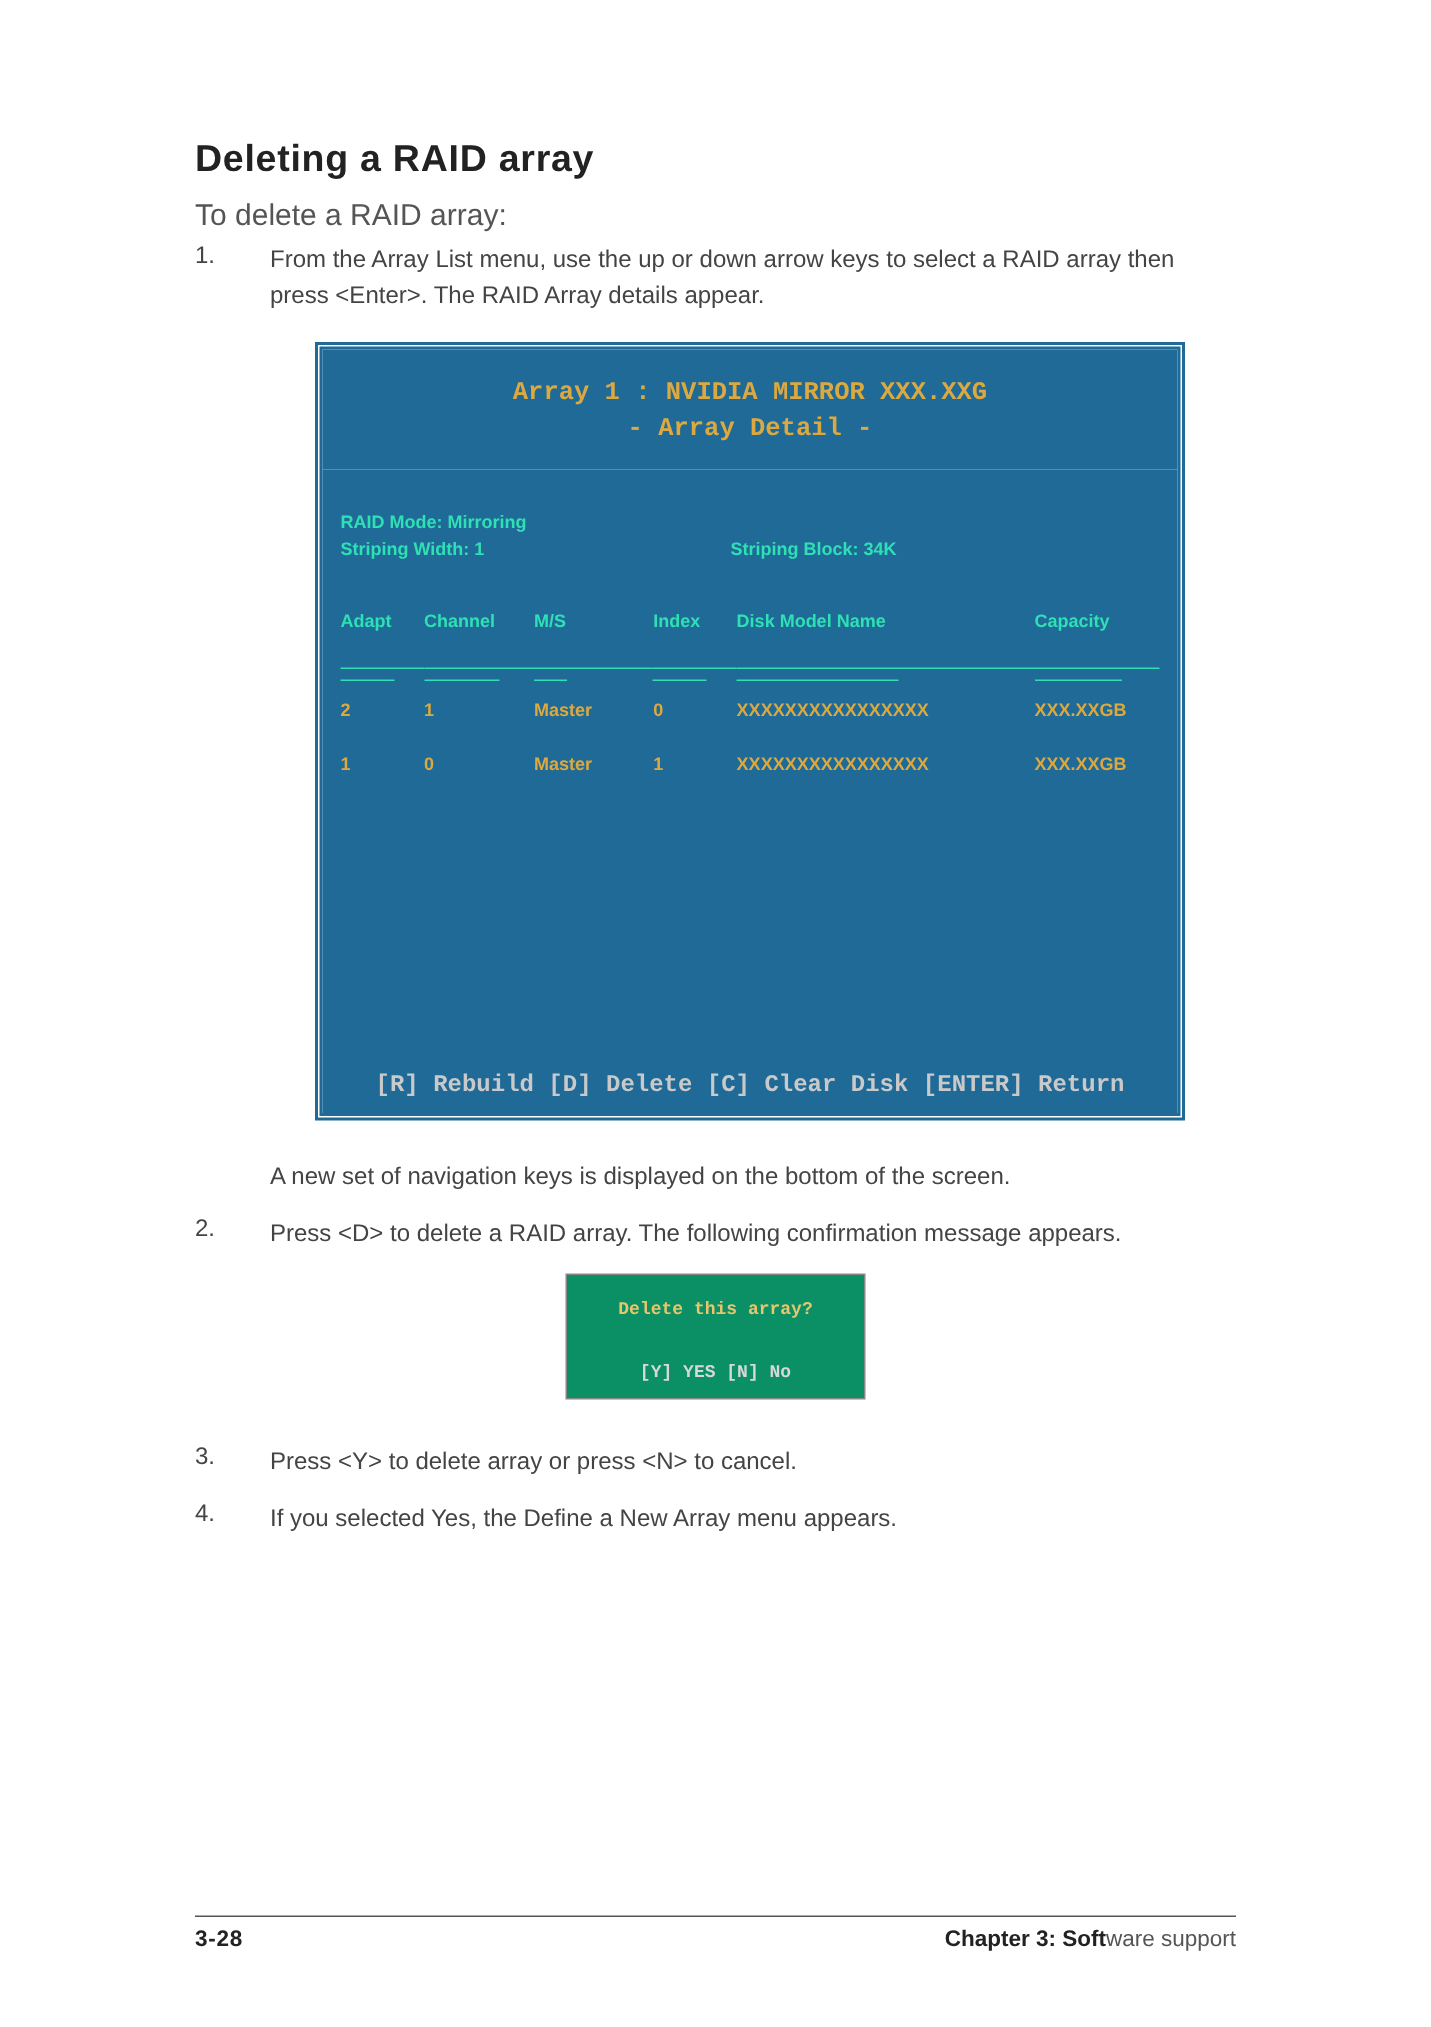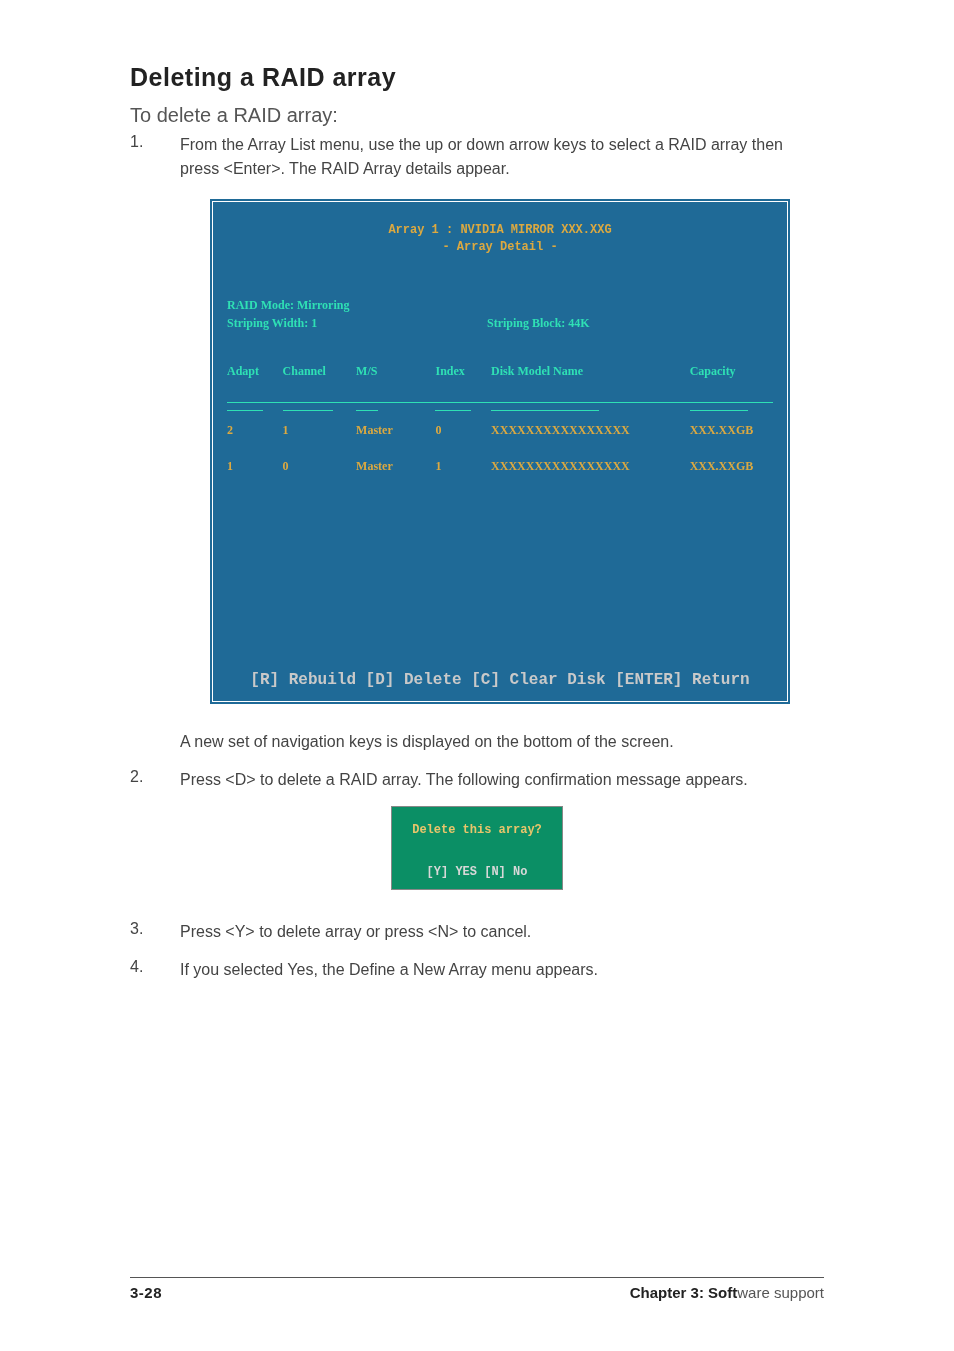--- a/index.html
+++ b/index.html
@@ -4,21 +4,21 @@
 <style>
   body {
     margin: 0;
     padding: 0;
     font-family: Arial, Helvetica, sans-serif;
     background: #ffffff;
     color: #333;
     width: 954px;
   }
   .page {
-    padding: 63px 130px 50px 130px;
+    padding: 92px 130px 50px 130px;
     box-sizing: border-box;
     min-height: 1351px;
     position: relative;
   }
   h2.section-title {
     font-size: 25px;
     font-weight: 900;
     color: #222;
     margin: 0 0 12px 0;
     letter-spacing: 0.5px;
@@ -54,29 +54,29 @@
     border: 5px double #1f6a97;
     padding: 0;
   }
   .term-top {
     background: #1f6a97;
     padding: 18px 12px 14px 12px;
   }
   .term-title {
     color: #dca940;
     font-family: "Courier New", monospace;
-    font-size: 12px;
+    font-size: 17px;
     font-weight: bold;
     text-align: center;
     line-height: 1.4;
   }
   .term-mid {
     background: #1f6a97;
     padding: 8px 12px 150px 12px;
-    font-family: Liberation Serif, serif;
+    font-family: Liberation Sans, sans-serif;
     font-size: 12px;
     font-weight: bold;
     color: #2fe0b4;
     line-height: 1.5;
     white-space: pre;
   }
   .term-row {
     display: flex;
   }
   .col-adapt  { width: 56px; }
@@ -109,21 +109,21 @@
     font-family: "Courier New", monospace;
     font-size: 16px;
     font-weight: bold;
     color: #c9c9c9;
     text-align: center;
   }
 
   
   .dialog-wrap {
     margin: 10px auto 30px auto;
-    width: 172px;
+    width: 200px;
   }
   .dialog {
     border: 1px solid #888;
   }
   .dialog-top {
     background: #0b8f65;
     color: #e9c56b;
     font-family: "Courier New", monospace;
     font-size: 12px;
     font-weight: bold;
@@ -203,21 +203,21 @@
   </div>
 
   <div class="term-wrap">
     <div class="term-outer">
       <div class="term-top">
         <div class="term-title">Array 1 : NVIDIA MIRROR  XXX.XXG</div>
         <div class="term-title">- Array Detail -</div>
       </div>
       <div class="term-mid">
 <span>RAID Mode: Mirroring</span>
-<div class="term-row"><span class="col-adapt" style="width:260px">Striping Width: 1</span><span>Striping Block: 44K</span></div>
+<div class="term-row"><span class="col-adapt" style="width:260px">Striping Width: 1</span><span>Striping Block: 34K</span></div>
 <div class="term-row hdr"><span class="col-adapt">Adapt</span><span class="col-chan">Channel</span><span class="col-ms">M/S</span><span class="col-index">Index</span><span class="col-disk">Disk Model Name</span><span class="col-cap">Capacity</span></div>
 <div class="term-row underline"><span class="col-adapt"><span class="u-adapt"></span></span><span class="col-chan"><span class="u-chan"></span></span><span class="col-ms"><span class="u-ms"></span></span><span class="col-index"><span class="u-index"></span></span><span class="col-disk"><span class="u-disk"></span></span><span class="col-cap"><span class="u-cap"></span></span></div>
 <div class="term-row data"><span class="col-adapt">2</span><span class="col-chan">1</span><span class="col-ms">Master</span><span class="col-index">0</span><span class="col-disk">XXXXXXXXXXXXXXXX</span><span class="col-cap">XXX.XXGB</span></div>
 <div class="term-row data"><span class="col-adapt">1</span><span class="col-chan">0</span><span class="col-ms">Master</span><span class="col-index">1</span><span class="col-disk">XXXXXXXXXXXXXXXX</span><span class="col-cap">XXX.XXGB</span></div>
       </div>
       <div class="term-foot">[R] Rebuild  [D] Delete  [C] Clear Disk  [ENTER] Return</div>
     </div>
   </div>
 
   <div class="numbered">

